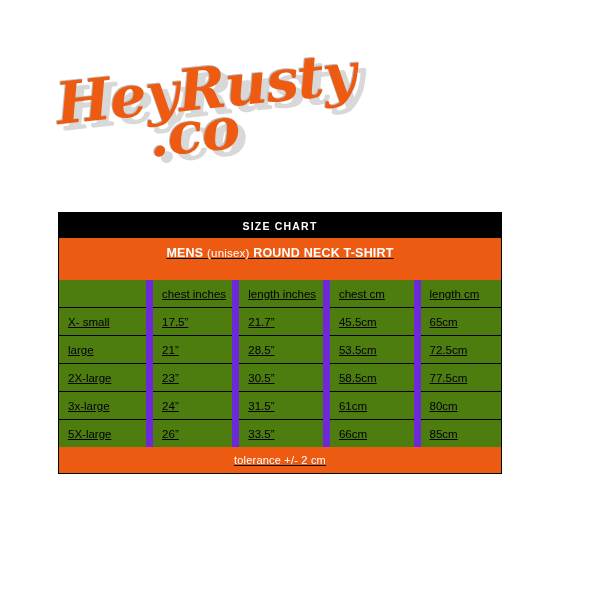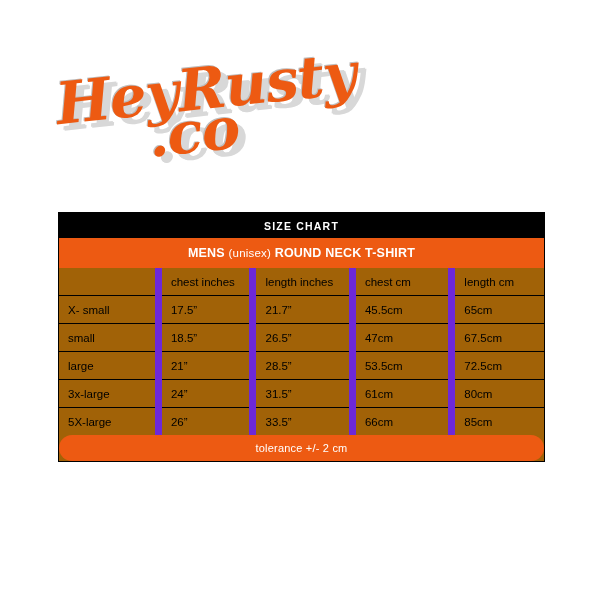--- a/index.html
+++ b/index.html
@@ -82,56 +82,56 @@
     letter-spacing: 0.5px;
   }
   .label-chest { left: 106px; top: 52px; }
   .label-length { left: 106px; top: 136px; }
 
   
   .chart {
     position: absolute;
     left: 58px;
     top: 212px;
-    width: 487px;
+    width: 444px;
     border: 1px solid #000;
     box-sizing: border-box;
-    background: #a16207;
+    background: #4d7c0f;
+    text-decoration: underline;
   }
   .band {
     text-align: center;
     font-weight: bold;
     box-sizing: border-box;
   }
   .band-black {
     background: #000000;
     color: #ffffff;
     font-size: 10.5px;
     letter-spacing: 1.2px;
     padding: 7px 0 6px 0;
   }
   .band-orange {
     background: #ED5A12;
     color: #ffffff;
     font-size: 12.5px;
-    padding: 8px 0 8px 0;
+    padding: 8px 0 20px 0;
     letter-spacing: 0.2px;
   }
   .band-orange .thin {
     font-weight: normal;
     font-size: 11.5px;
   }
   .band-footer {
     background: #ED5A12;
     color: #ffffff;
     font-size: 11px;
     font-weight: normal;
     padding: 7px 0 7px 0;
     letter-spacing: 0.2px;
-    border-radius: 13px;
   }
 
   table.size-table {
     width: 100%;
     border-collapse: collapse;
     font-size: 11.5px;
   }
   table.size-table th,
   table.size-table td {
     border-top: 1px solid #000;
@@ -197,34 +197,34 @@
       </thead>
       <tbody>
         <tr>
           <td>X- small</td>
           <td>17.5”</td>
           <td>21.7”</td>
           <td>45.5cm</td>
           <td>65cm</td>
         </tr>
         <tr>
-          <td>small</td>
-          <td>18.5”</td>
-          <td>26.5”</td>
-          <td>47cm</td>
-          <td>67.5cm</td>
-        </tr>
-        <tr>
           <td>large</td>
           <td>21”</td>
           <td>28.5”</td>
           <td>53.5cm</td>
           <td>72.5cm</td>
         </tr>
         <tr>
+          <td>2X-large</td>
+          <td>23”</td>
+          <td>30.5”</td>
+          <td>58.5cm</td>
+          <td>77.5cm</td>
+        </tr>
+        <tr>
           <td>3x-large</td>
           <td>24”</td>
           <td>31.5”</td>
           <td>61cm</td>
           <td>80cm</td>
         </tr>
         <tr>
           <td>5X-large</td>
           <td>26”</td>
           <td>33.5”</td>

